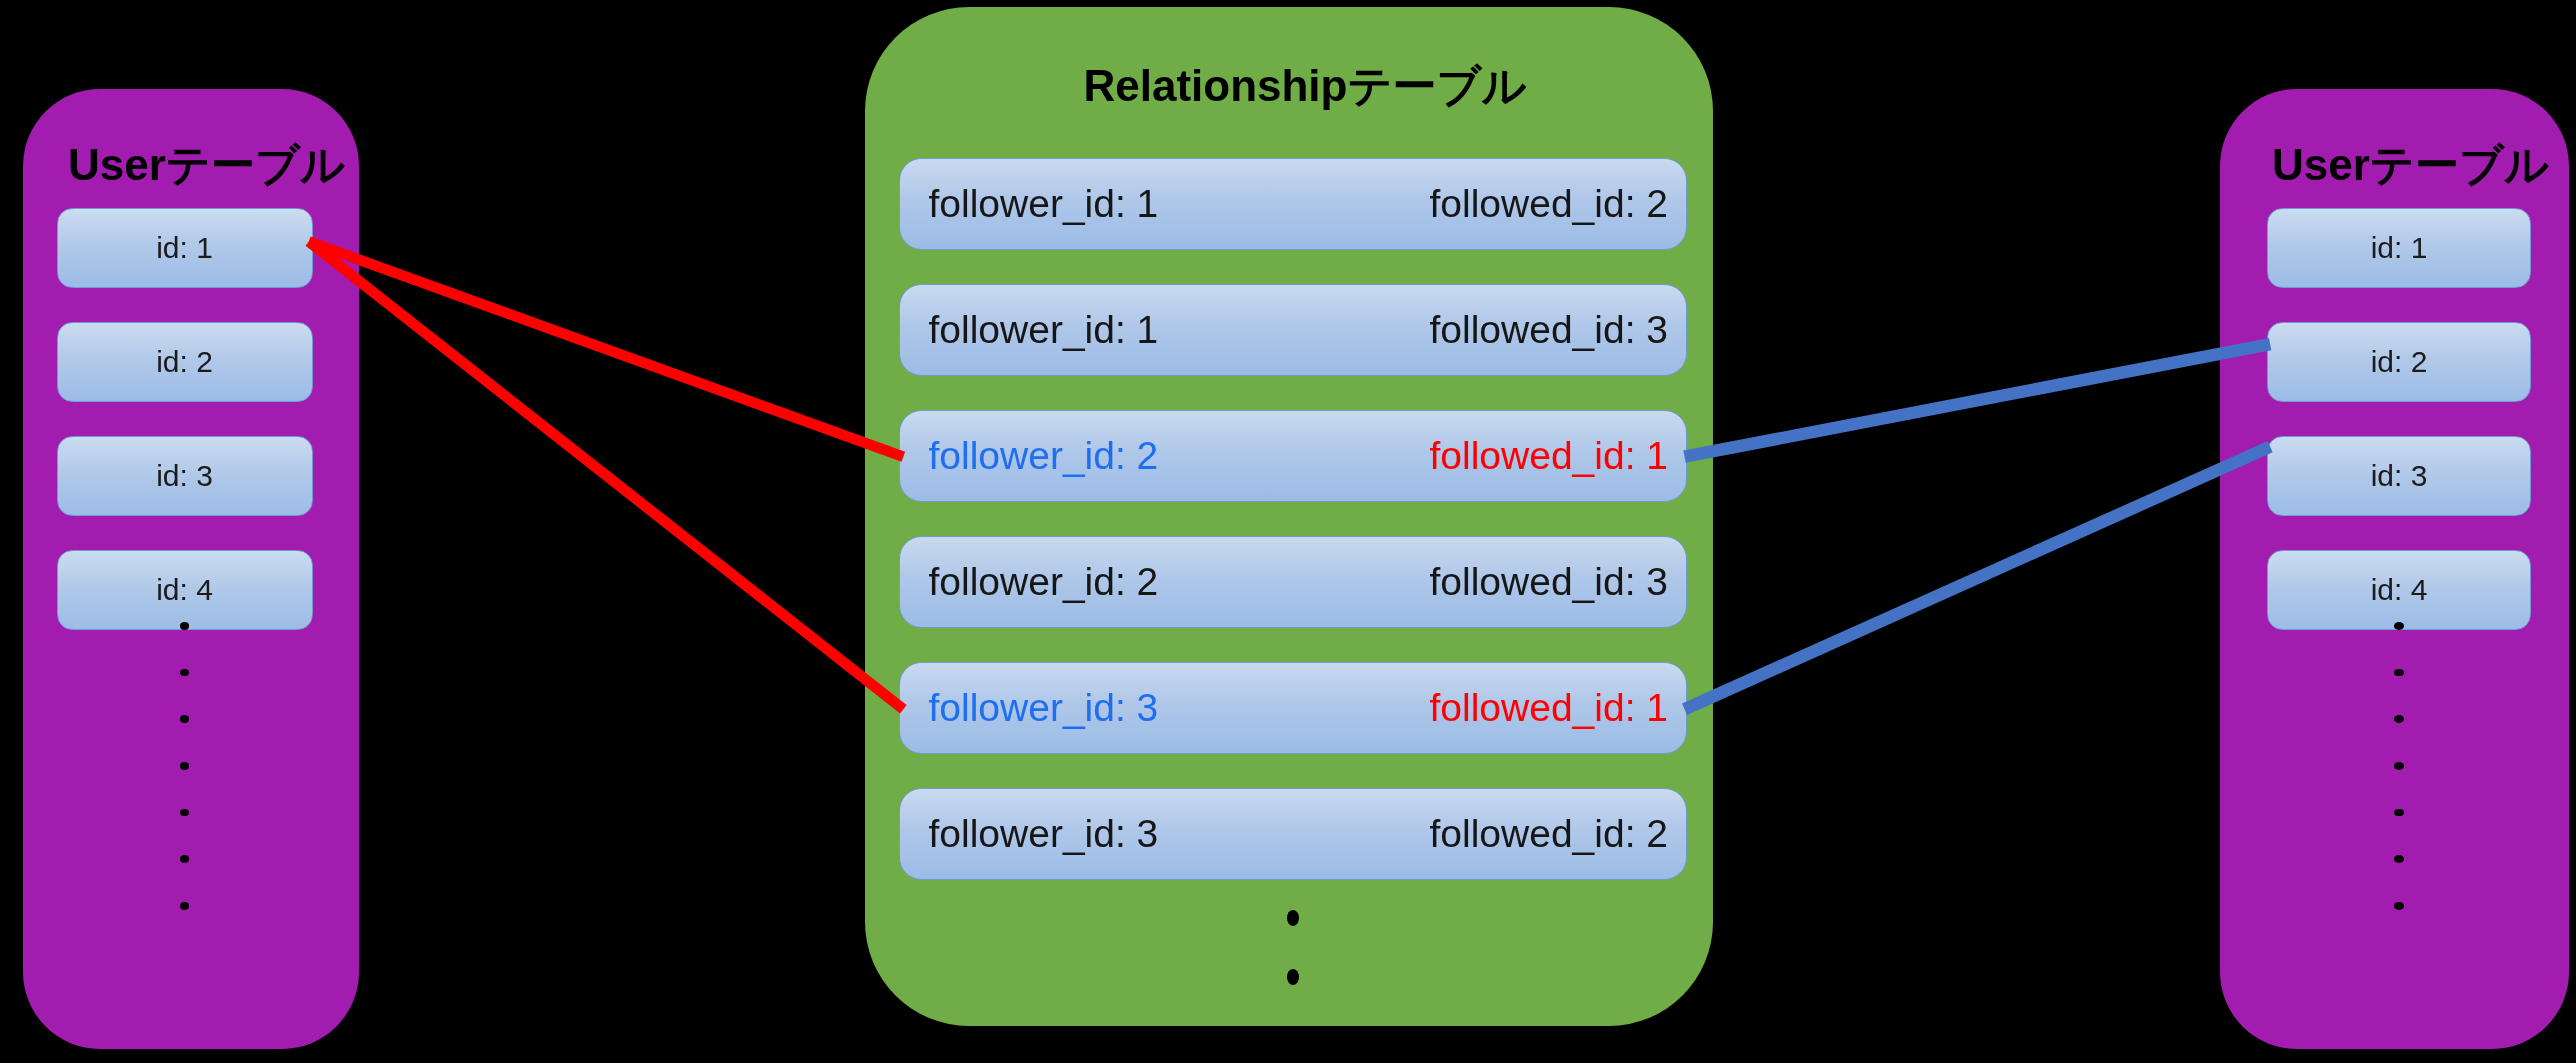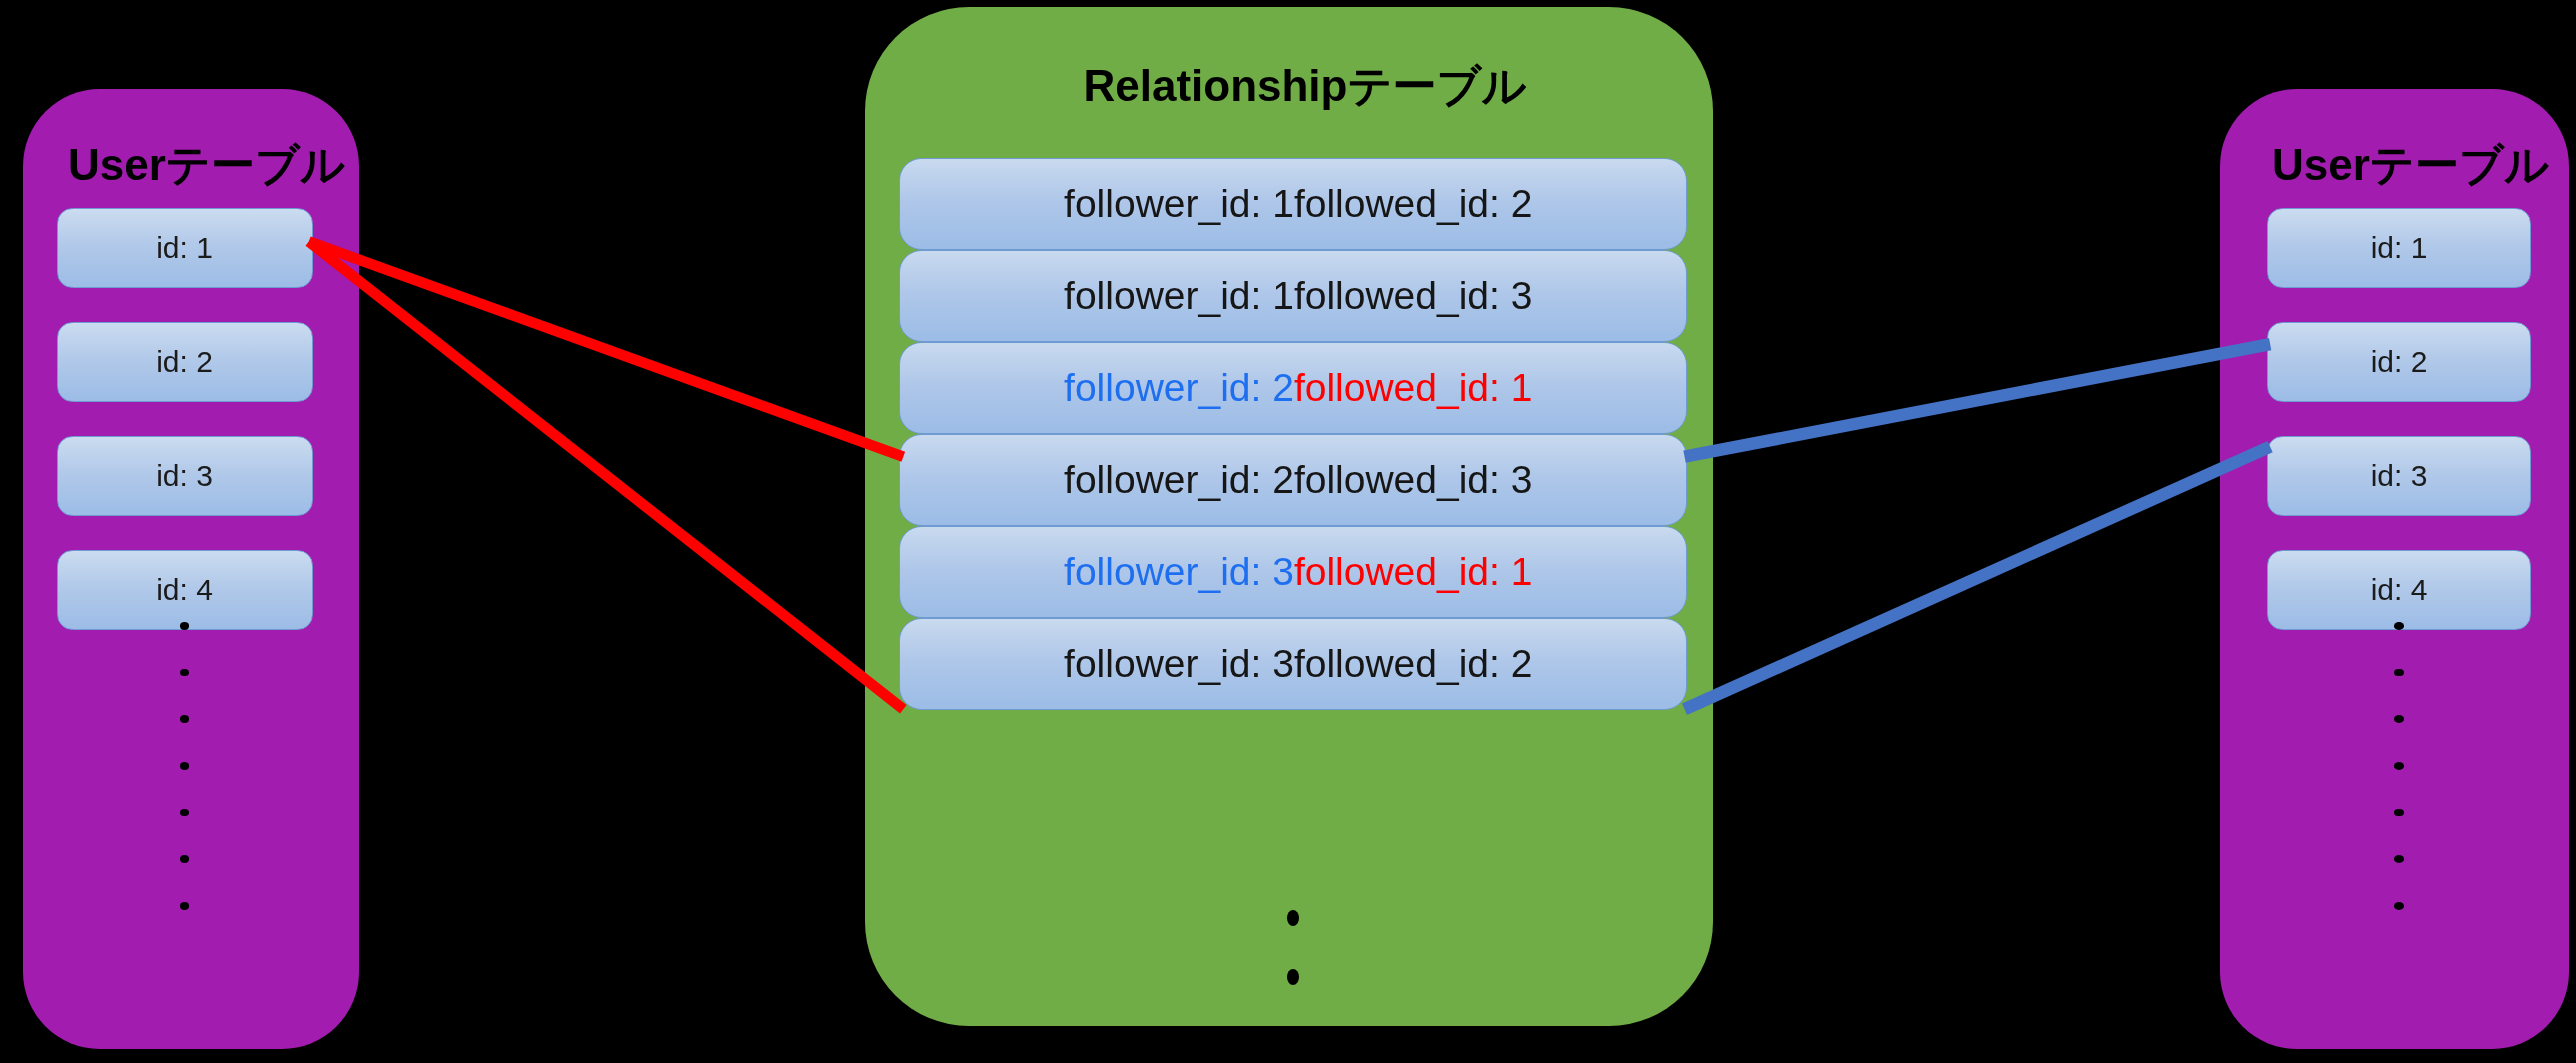--- a/index.html
+++ b/index.html
@@ -72,27 +72,28 @@
     background: linear-gradient(180deg, #CBDCF0 0%, #B2C9E9 45%, #9CBCE6 100%);
     box-sizing: border-box;
     display: flex;
     align-items: center;
     justify-content: center;
     font-size: 30px;
     color: #1b1b1b;
   }
   .rel-row {
     height: 92px;
+    margin-bottom: 34px;
     border-radius: 22.5px;
     border: 1.8px solid #6F9BD3;
     background: linear-gradient(180deg, #C9DAEF 0%, #AFC7E9 45%, #9CBCE6 100%);
     box-sizing: border-box;
     display: flex;
     align-items: center;
-    justify-content: center;
+    justify-content: space-between;
     padding: 0 18px 0 28.5px;
     font-size: 39px;
     color: #161616;
     white-space: nowrap;
   }
   .dots {
     position: absolute;
     display: flex;
     flex-direction: column;
     align-items: center;

